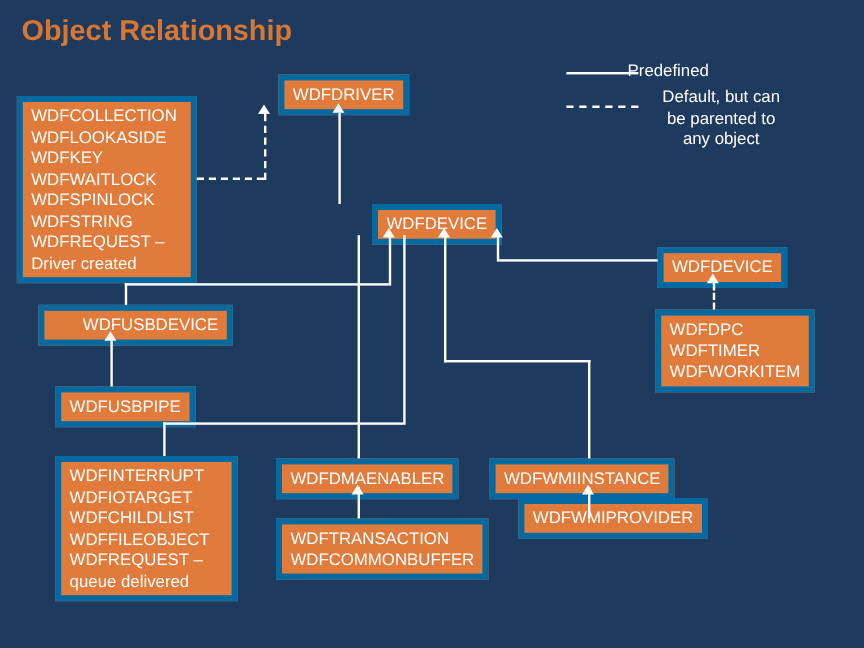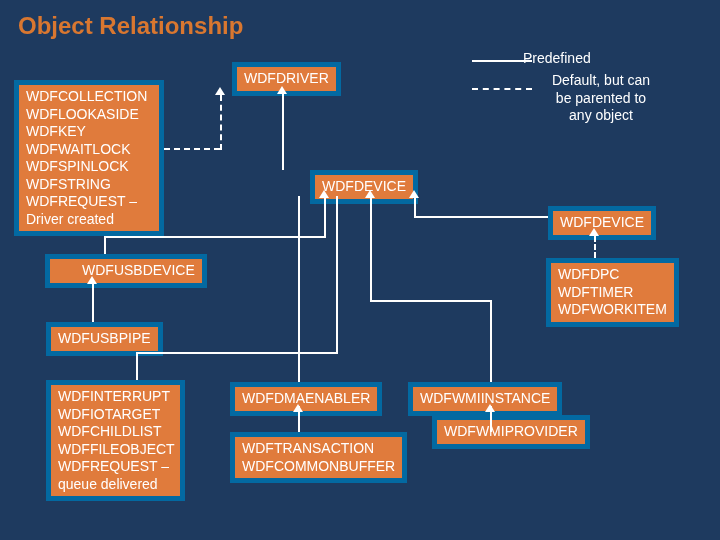--- a/index.html
+++ b/index.html
@@ -79,23 +79,23 @@
 <div class="box" style="left:14px; top:80px; width:150px; white-space:pre-line;">WDFCOLLECTION
 WDFLOOKASIDE
 WDFKEY
 WDFWAITLOCK
 WDFSPINLOCK
 WDFSTRING
 WDFREQUEST – Driver created</div>
 <div class="box" style="left:232px; top:62px;">WDFDRIVER</div>
 <div class="box" style="left:310px; top:170px;">WDFDEVICE</div>
 <div class="box" style="left:548px; top:206px;">WDFDEVICE</div>
-<div class="box" style="left:45px; top:254px;padding-left:32px;">WDFUSBDEVICE</div>
+<div class="box" style="left:32px; top:254px;padding-left:32px;">WDFUSBDEVICE</div>
 <div class="box" style="left:46px; top:322px;">WDFUSBPIPE</div>
-<div class="box" style="left:46px; top:380px; width:139px; white-space:pre-line;">WDFINTERRUPT
+<div class="box" style="left:46px; top:380px; width:152px; white-space:pre-line;">WDFINTERRUPT
 WDFIOTARGET
 WDFCHILDLIST
 WDFFILEOBJECT
 WDFREQUEST – queue delivered</div>
 <div class="box" style="left:230px; top:382px;">WDFDMAENABLER</div>
 <div class="box" style="left:230px; top:432px; white-space:pre-line;">WDFTRANSACTION
 WDFCOMMONBUFFER</div>
 <div class="box" style="left:408px; top:382px;">WDFWMIINSTANCE</div>
 <div class="box" style="left:432px; top:415px;">WDFWMIPROVIDER</div>
 <div class="box" style="left:546px; top:258px; white-space:pre-line;">WDFDPC

